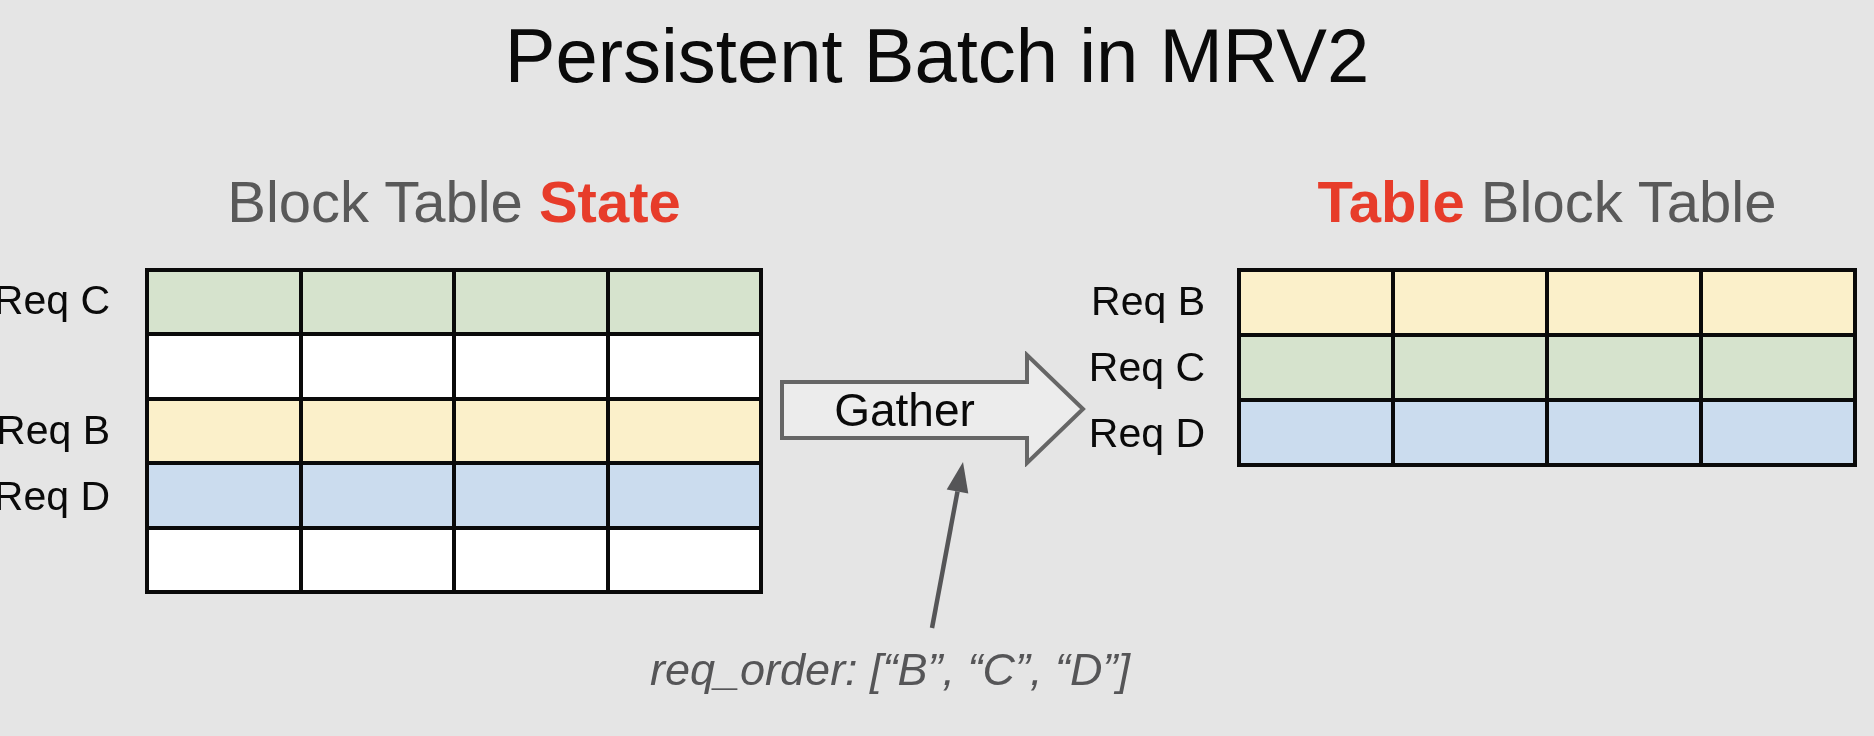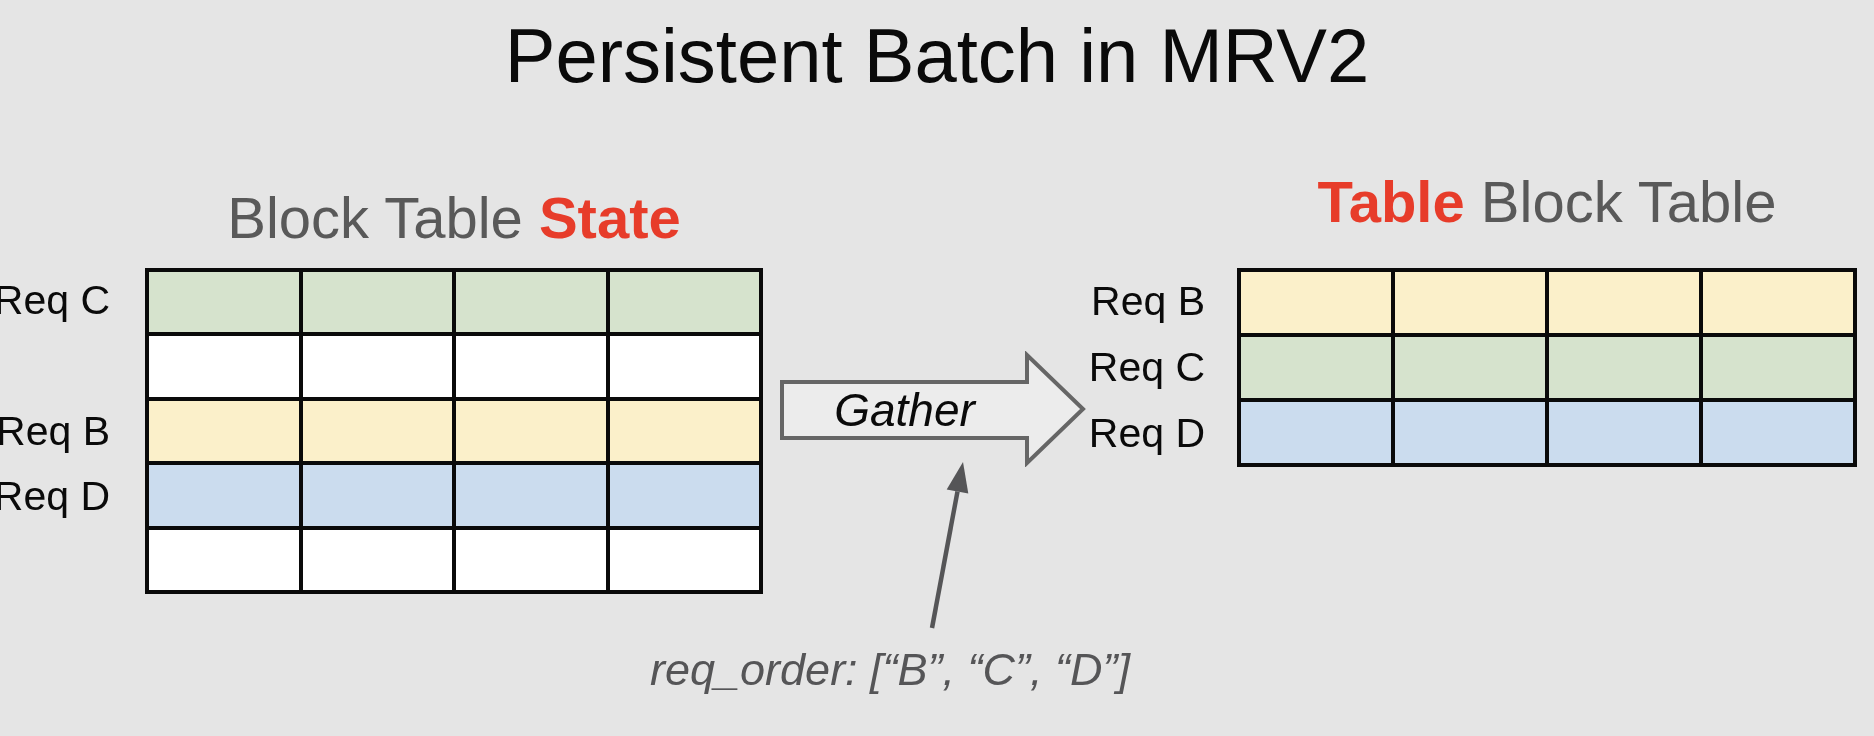--- a/index.html
+++ b/index.html
@@ -9,46 +9,46 @@
   }
   .main-title{
     position:absolute;top:16px;left:0;width:100%;text-align:center;
     font-size:76px;line-height:1.05;color:#0a0a0a;white-space:nowrap;
   }
   .section-title{
     position:absolute;top:170px;text-align:center;
     font-size:58px;line-height:1.1;color:#595959;white-space:nowrap;
   }
   .section-title .hl{color:#e73c2a;font-weight:bold;}
-  .section-title.left{left:145px;width:618px;margin-top:16px;}
+  .section-title.left{left:145px;width:618px;}
   .section-title.right{left:1237px;width:620px;}
 
   .block-table{
     position:absolute;display:grid;background:#0a0a0a;
     border:4px solid #0a0a0a;gap:4px;box-sizing:border-box;
   }
   .block-table.left{left:145px;top:268px;width:618px;height:326px;
     grid-template-columns:repeat(4,1fr);grid-template-rows:repeat(5,1fr);}
   .block-table.right{left:1237px;top:268px;width:620px;height:199px;
     grid-template-columns:repeat(4,1fr);grid-template-rows:repeat(3,1fr);}
   .cell{background:#ffffff;}
 
-  .label-col{position:absolute;display:flex;flex-direction:column;}
+  .label-col{position:absolute;display:flex;flex-direction:column;justify-content:flex-end;}
   .label-col.left{left:0;top:268px;width:110px;height:326px;}
   .label-col.right{left:1080px;top:268px;width:125px;height:199px;}
   .row-label{
     flex:1;display:flex;align-items:center;justify-content:flex-end;
     font-size:41px;color:#0a0a0a;white-space:nowrap;
   }
 
   .gather-svg{position:absolute;left:778px;top:351px;}
   .gather-label{
     position:absolute;left:782px;top:382px;width:245px;height:56px;
     display:flex;align-items:center;justify-content:center;
-    font-size:46px;color:#0a0a0a;font-style:italic;
+    font-size:46px;color:#0a0a0a;
   }
   .annot-svg{position:absolute;left:918px;top:453px;}
   .annotation{
     position:absolute;left:650px;top:644px;
     font-size:45px;color:#555557;white-space:nowrap;font-style:italic;
   }
 </style>
 </head>
 <body>
 

